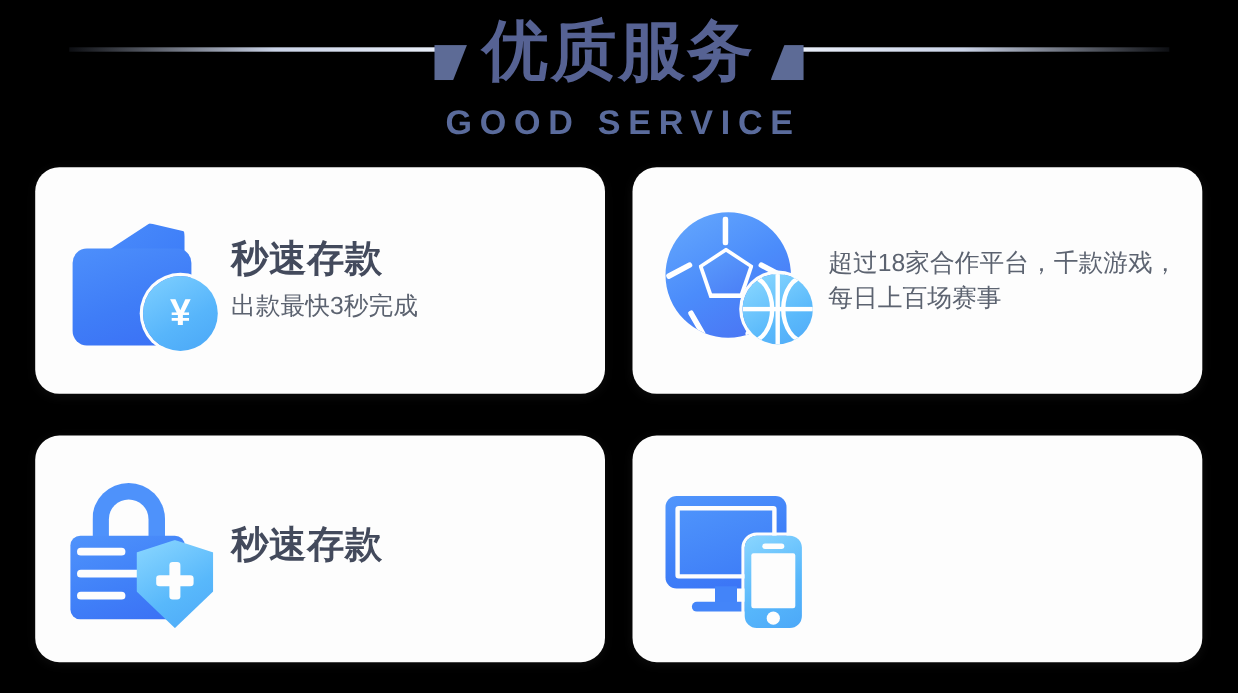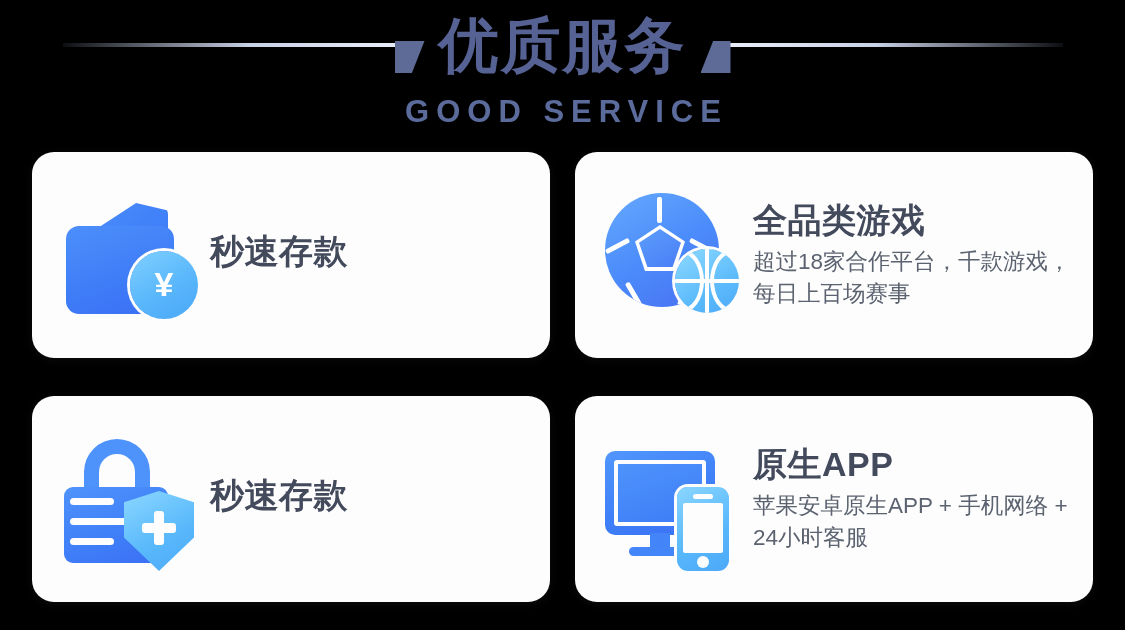--- a/index.html
+++ b/index.html
@@ -166,20 +166,21 @@
         <div class="w-flap"></div>
         <div class="w-body"></div>
         <div class="w-clasp"></div>
         <div class="w-clasp-dot"></div>
         <div class="coin">
           <span>¥</span>
         </div>
       </div>
       <div class="txt">
         <div class="card-title">秒速存款</div>
+        <div class="card-sub">出款最快3秒完成</div>
       </div>
     </div>
 
     <div class="card">
       <div class="icon-wrap">
         <div class="ball">
           <div class="ring"></div>
           <u class="u1"></u>
           <u class="u2"></u>
           <u class="u3"></u>
@@ -187,21 +188,20 @@
           <u class="u5"></u>
         </div>
         <div class="bball">
           <i class="bb-v"></i>
           <i class="bb-h"></i>
           <div class="bb-arc bb-arc-l"></div>
           <div class="bb-arc bb-arc-r"></div>
         </div>
       </div>
       <div class="txt">
-        <div class="card-title">全品类游戏</div>
         <div class="card-sub">超过18家合作平台，千款游戏，每日上百场赛事</div>
       </div>
     </div>
 
     <div class="card">
       <div class="icon-wrap">
         <div class="lk-shackle"></div>
         <div class="lk-body">
           <i class="lk-s1"></i>
           <i class="lk-s2"></i>
@@ -222,20 +222,16 @@
           <div class="mon-screen"></div>
         </div>
         <div class="mon-neck"></div>
         <div class="mon-base"></div>
         <div class="phone">
           <div class="ph-speaker"></div>
           <div class="ph-screen"></div>
           <div class="ph-home"></div>
         </div>
       </div>
-      <div class="txt">
-        <div class="card-title">原生APP</div>
-        <div class="card-sub">苹果安卓原生APP + 手机网络 + 24小时客服</div>
-      </div>
     </div>
 
   </div>
 </div>
 
 </body></html>

